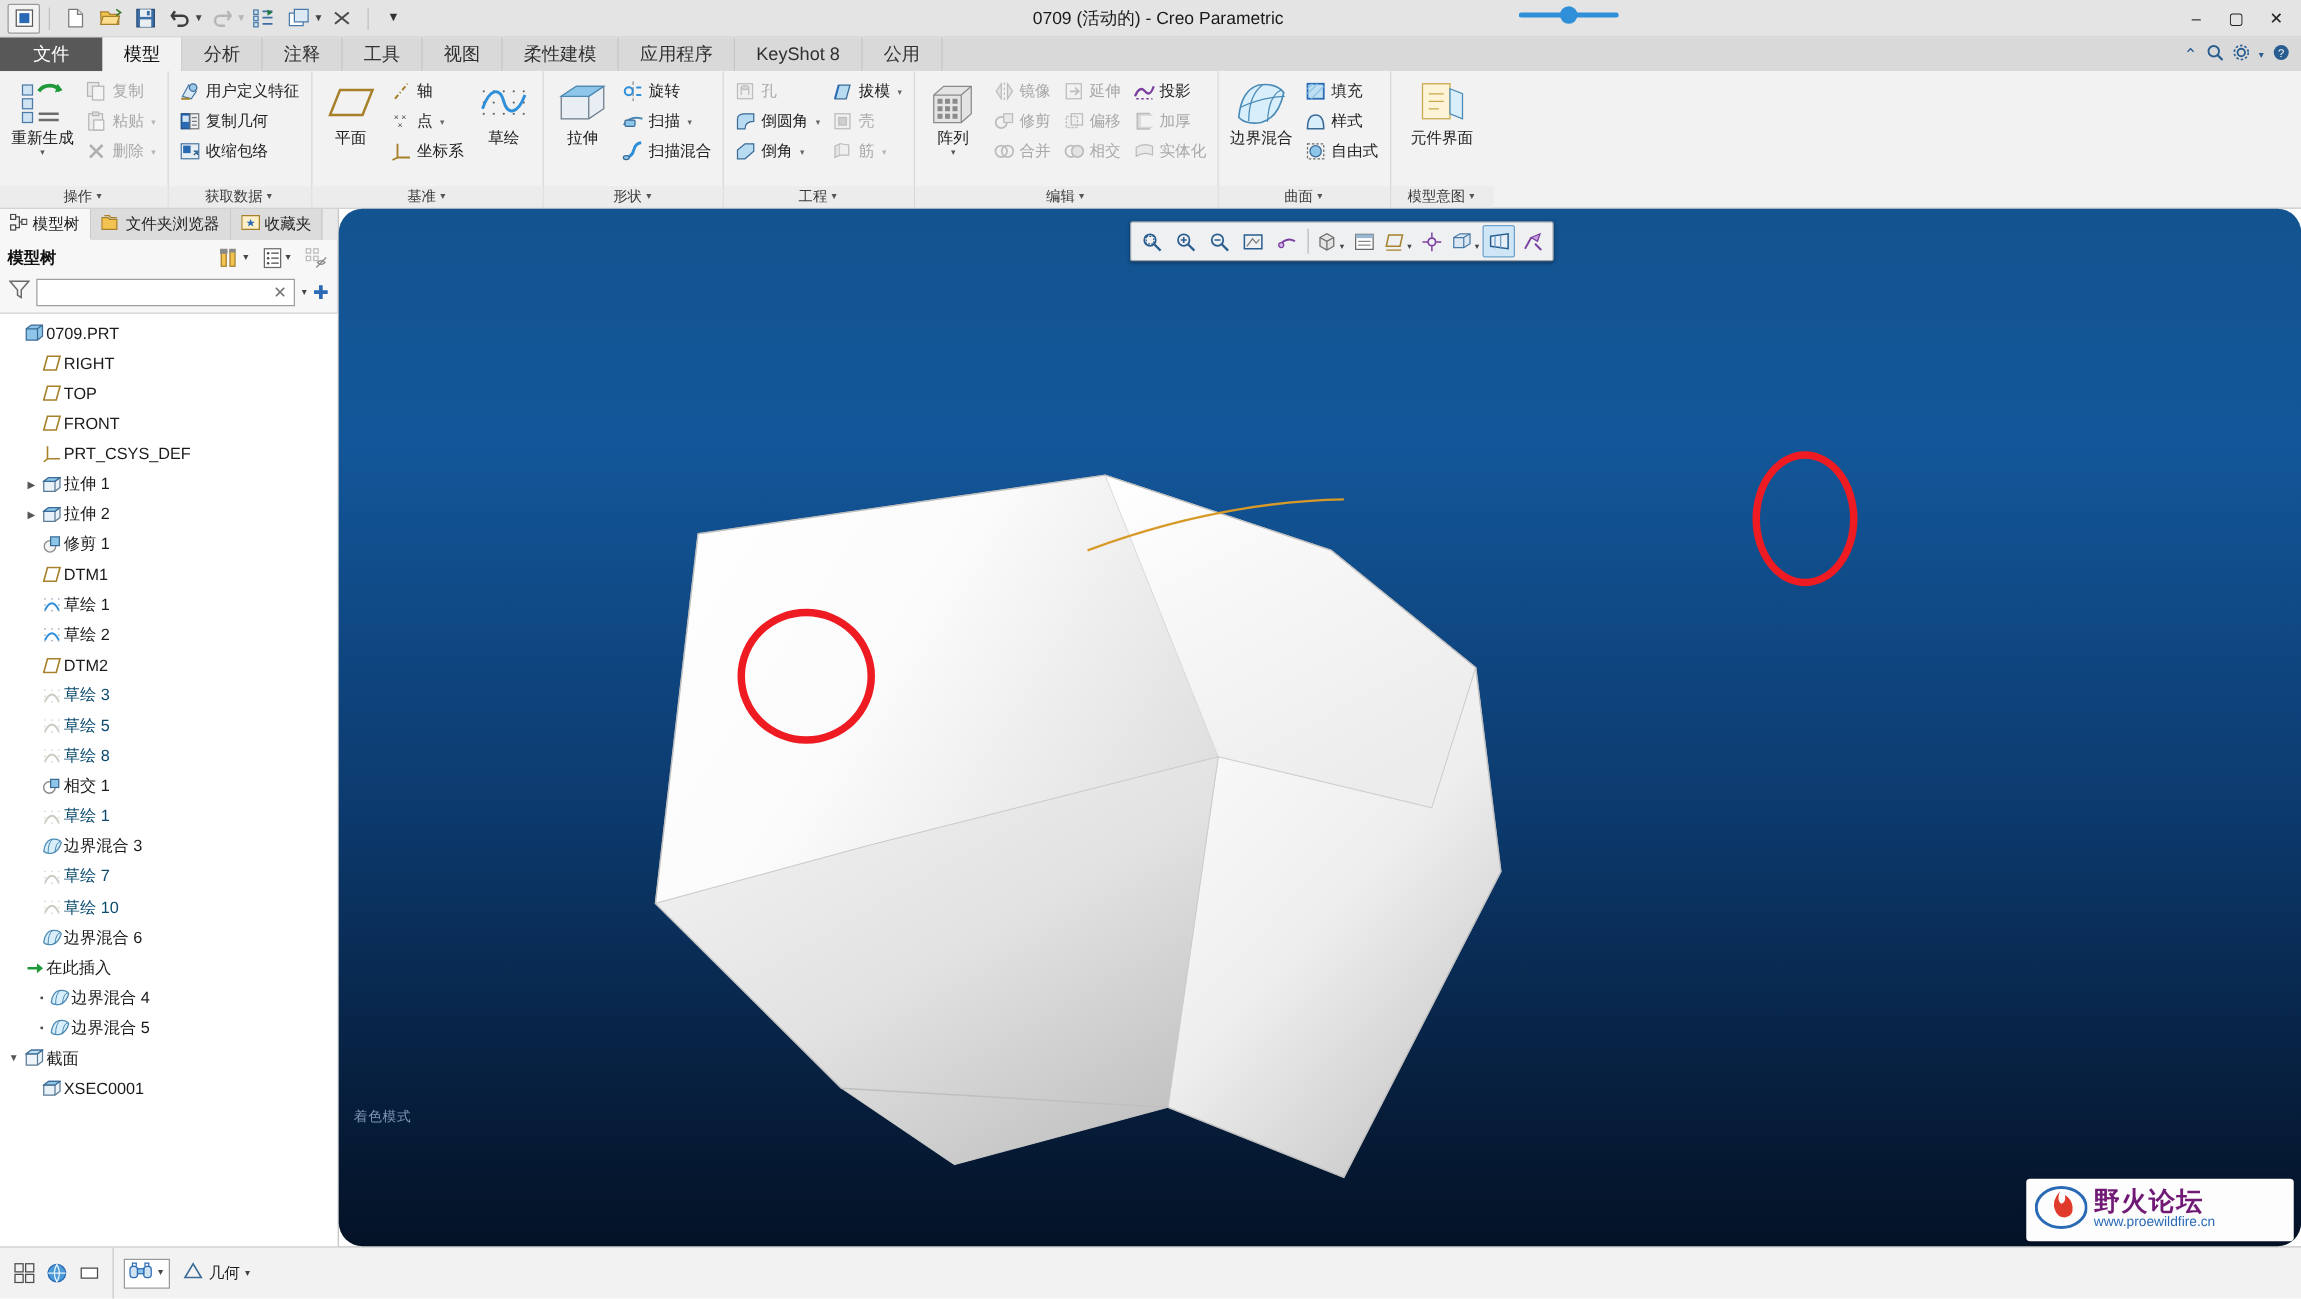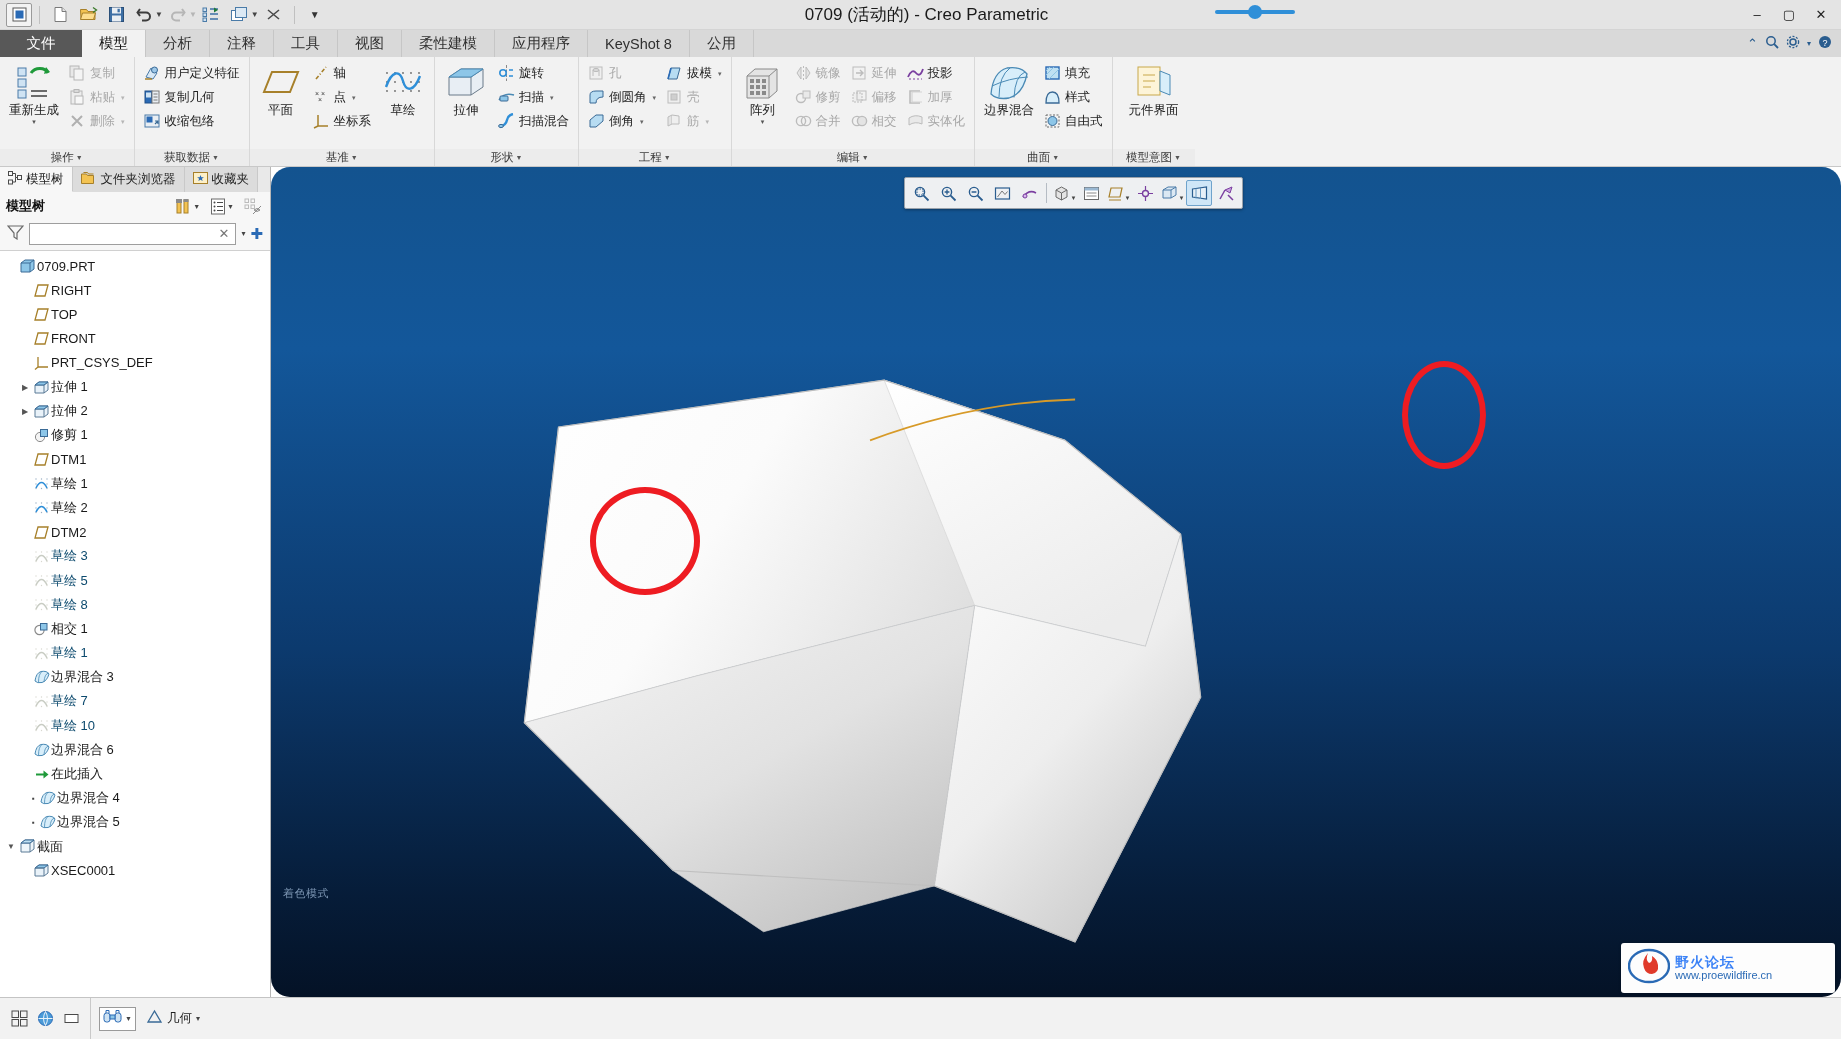--- a/index.html
+++ b/index.html
@@ -19,21 +19,21 @@
   .qat { display: flex; align-items: center; gap: 2px; padding-left: 6px; }
   .qat-btn {
     width: 26px; height: 24px; display: flex; align-items: center; justify-content: center;
     border: 1px solid transparent; border-radius: 2px; cursor: default;
   }
   .qat-btn.framed { border: 1px solid #9a9a9a; background: #f3f3f3; }
   .qat-sep { width: 1px; height: 18px; background: #c0c0c0; margin: 0 5px; }
   .qat-drop { font-size: 8px; color: #444; margin-left: -4px; }
   .title-text {
     position: absolute; left: 0; right: 0; text-align: center;
-    font-size: 17px; color: #1a1a1a; pointer-events: none; padding-left: 12px;
+    font-size: 14px; color: #1a1a1a; pointer-events: none; padding-left: 12px;
   }
   .winctl { margin-left: auto; display: flex; align-items: center; padding-right: 4px; }
   .winctl div {
     width: 32px; height: 28px; display: flex; align-items: center; justify-content: center;
     font-size: 13px; color: #222;
   }
   .slider-deco {
     position: absolute; left: 1215px; top: 4px; width: 80px; height: 16px;
   }
 
@@ -157,21 +157,21 @@
   .annot.a1 { left: 319px; top: 320px; width: 110px; height: 108px; }
   .annot.a2 { left: 1131px; top: 194px; width: 84px; height: 108px; }
 
   
   .watermark {
     position: absolute; right: 6px; bottom: 4px; width: 214px; height: 50px;
     background: #fdfdfd; border-radius: 3px; display: flex; align-items: center; gap: 5px;
     padding: 0 7px; box-shadow: 0 0 3px rgba(0,0,0,.2);
   }
   .wm-txt { display: flex; flex-direction: column; line-height: 1.05; }
-  .wm-top { font-size: 14px; color: #3b82f6; font-weight: bold; letter-spacing: 1px; }
+  .wm-top { font-size: 21px; color: #701a75; font-weight: bold; letter-spacing: 1px; }
   .wm-bot { font-size: 11px; color: #2a6ab5; }
 
   
   .statusbar {
     height: 42px; background: #f2f2f2; border-top: 1px solid #c4c4c4; display: flex;
     align-items: stretch; flex: none;
   }
   .sb-icons { display: flex; align-items: center; gap: 4px; padding: 0 8px; }
   .sb-ic {
     width: 22px; height: 22px; display: flex; align-items: center; justify-content: center;
@@ -1152,21 +1152,21 @@
           <div class="trow" style="padding-left: 18px;">
             <span class="tw"></span>
             <span class="tico">
               <svg width="16" height="14" viewBox="0 0 16 14">
                 <path d="M1 11 Q2 3 7 1.5 Q13 0.5 15 4 Q13 11 8 12.5 Q3 13.5 1 11 Z" fill="#d8eefa" stroke="#4a8ab5"></path>
                 <path d="M4.5 12.2 Q4.5 4 8 1.5M10 12 Q10.5 4 14.5 3" fill="none" stroke="#4a8ab5" stroke-width=".8"></path>
               </svg>
             </span>
             <span>边界混合 6</span>
           </div>
-          <div class="trow" style="padding-left: 18px;">
+          <div class="trow" style="padding-left: 4px;">
             <span class="tw"></span>
             <span class="tico">
               <svg width="14" height="13" viewBox="0 0 14 13">
                 <path d="M1 6.5h9" stroke="#1f9a3a" stroke-width="2"></path>
                 <path d="M8.5 2.5 L13.5 6.5 L8.5 10.5 Z" fill="#1f9a3a"></path>
               </svg>
             </span>
             <span>在此插入</span>
           </div>
           <div class="trow" style="padding-left: 18px;">

